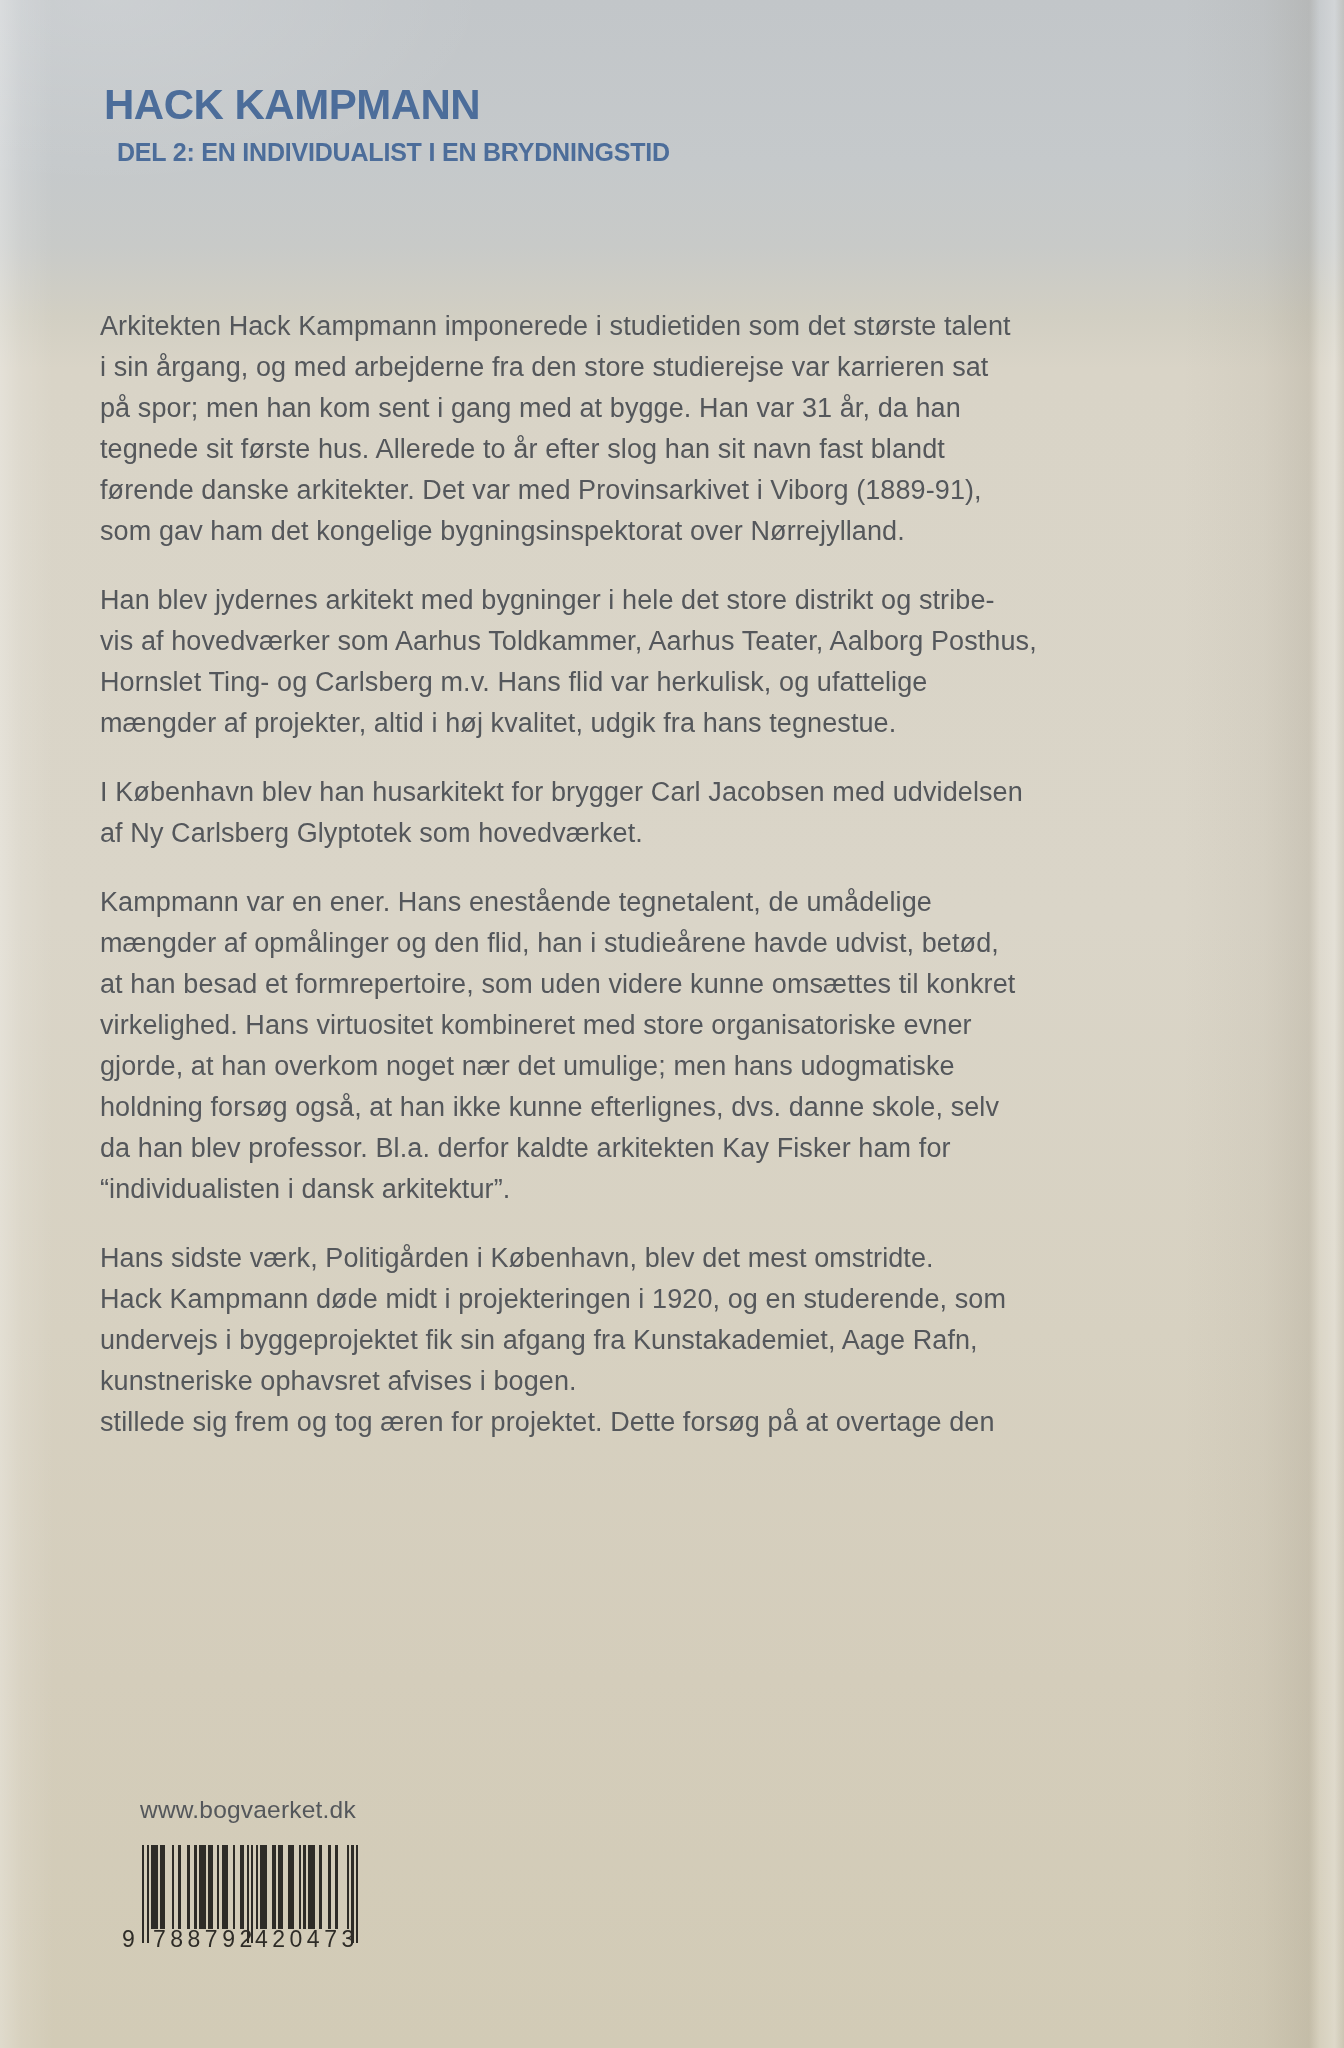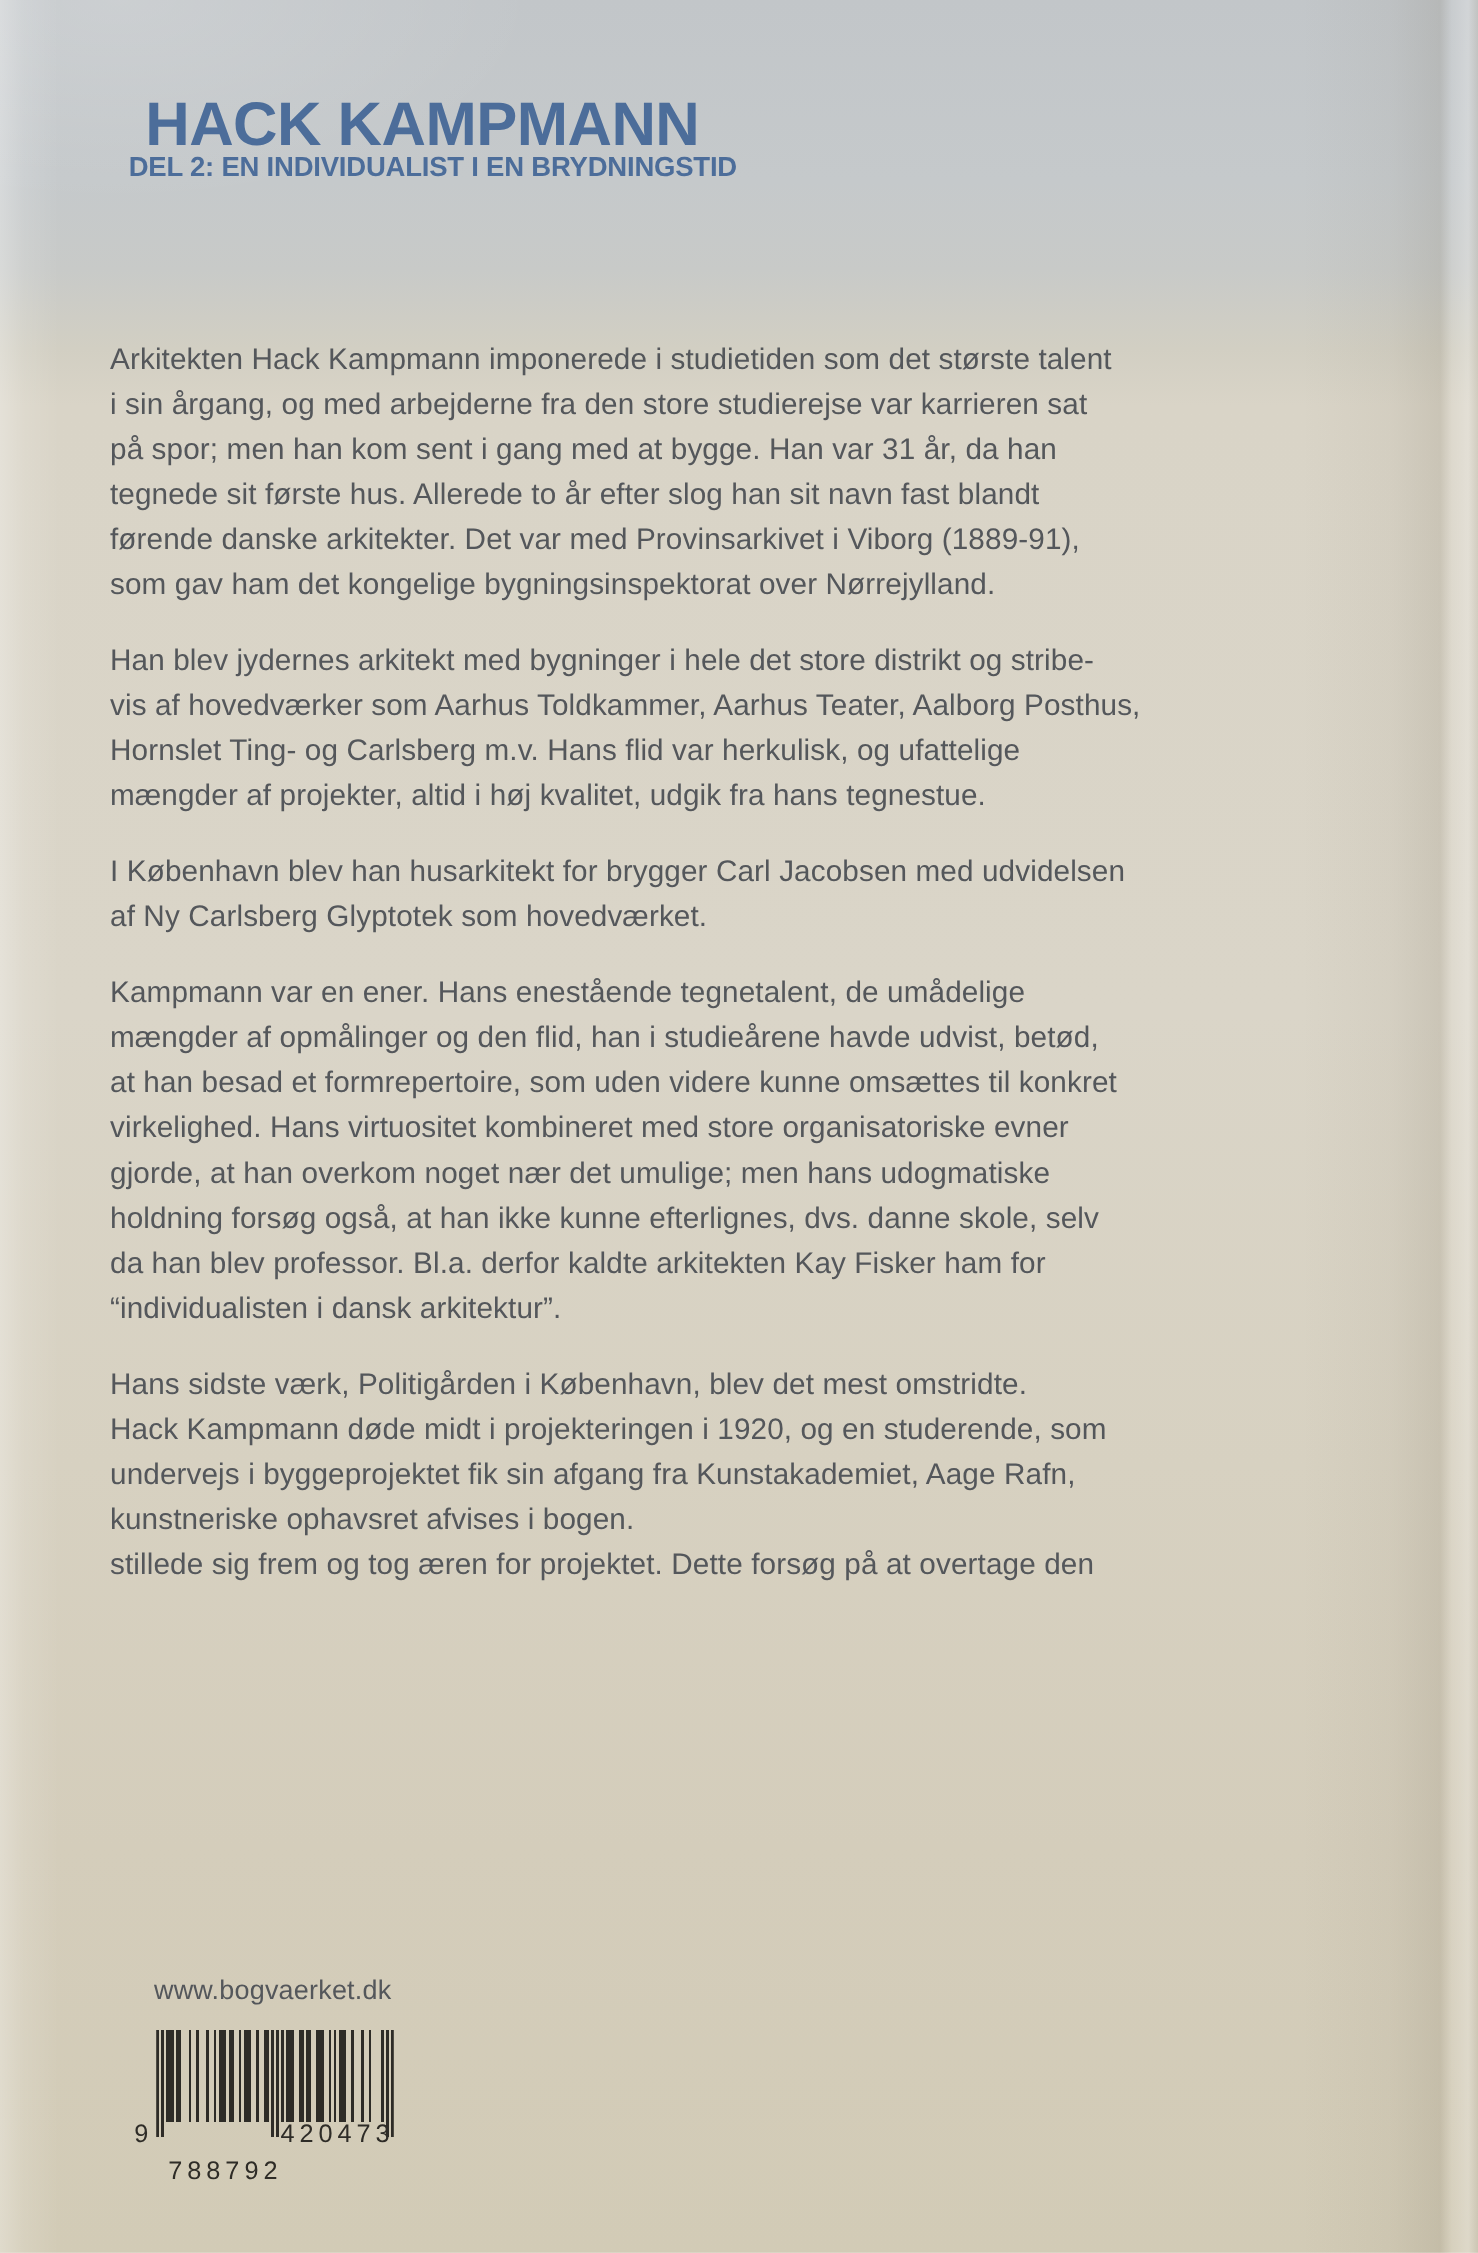--- a/index.html
+++ b/index.html
@@ -46,24 +46,24 @@
         #d2cfc3 15.5%,
         #d9d4c7 18%,
         #dad5c8 45%,
         #d7d1c1 65%,
         #d4cdbb 82%,
         #d2cbb6 100%);
   }
 
   .book-title {
     position: absolute;
-    left: 132px;
+    left: 104px;
     top: 82px;
     margin: 0;
-    font-size: 56px;
+    font-size: 42px;
     line-height: 1.1;
     font-weight: 700;
     letter-spacing: -0.5px;
     color: var(--accent-blue);
   }
   .book-subtitle {
     position: absolute;
     left: 117px;
     top: 139px;
     margin: 0;
@@ -118,21 +118,21 @@
     height: 100px;
   }
   .barcode .bc-digit {
     position: absolute;
     top: 81px;
     font-size: 23px;
     font-weight: 400;
     color: var(--barcode-ink);
   }
   .bc-first { left: 0; }
-  .bc-g1 { left: 31px;  letter-spacing: 4.5px; margin-top: 34px; }
+  .bc-g1 { left: 31px;  letter-spacing: 4.5px; }
   .bc-g2 { left: 133px; letter-spacing: 4.5px; }
 </style>
 </head>
 <body>
 
 <div class="cover">
 
   <h1 class="book-title">HACK KAMPMANN</h1>
 
   <h2 class="book-subtitle">DEL 2: EN INDIVIDUALIST I EN BRYDNINGSTID</h2>

